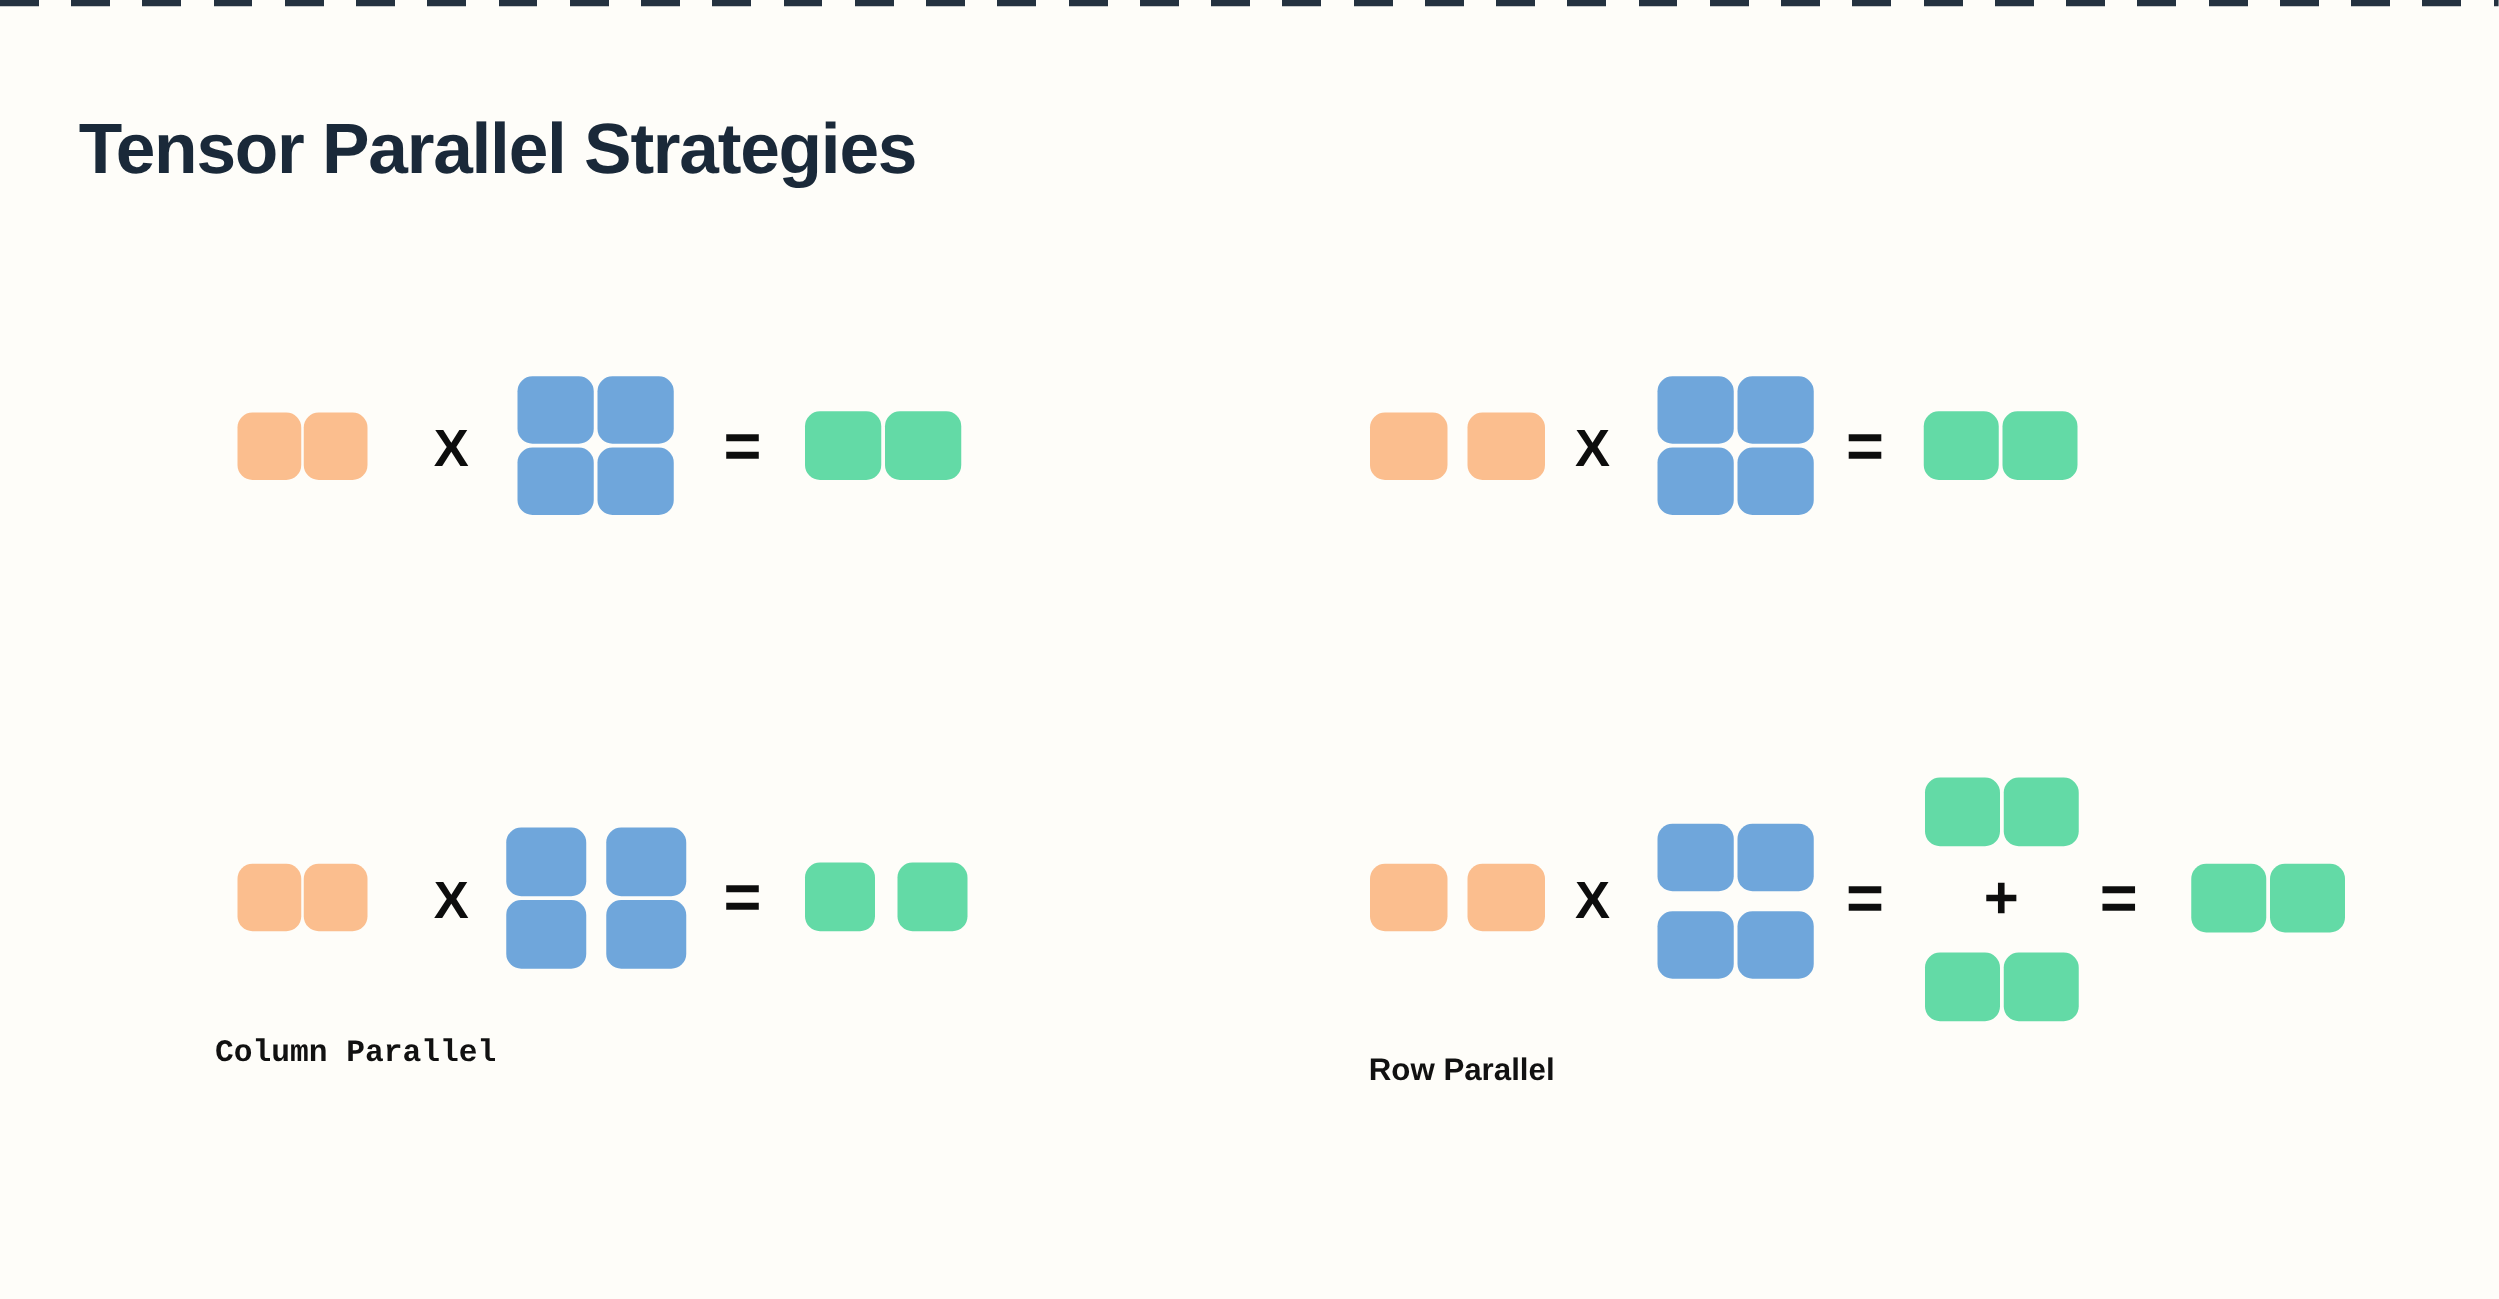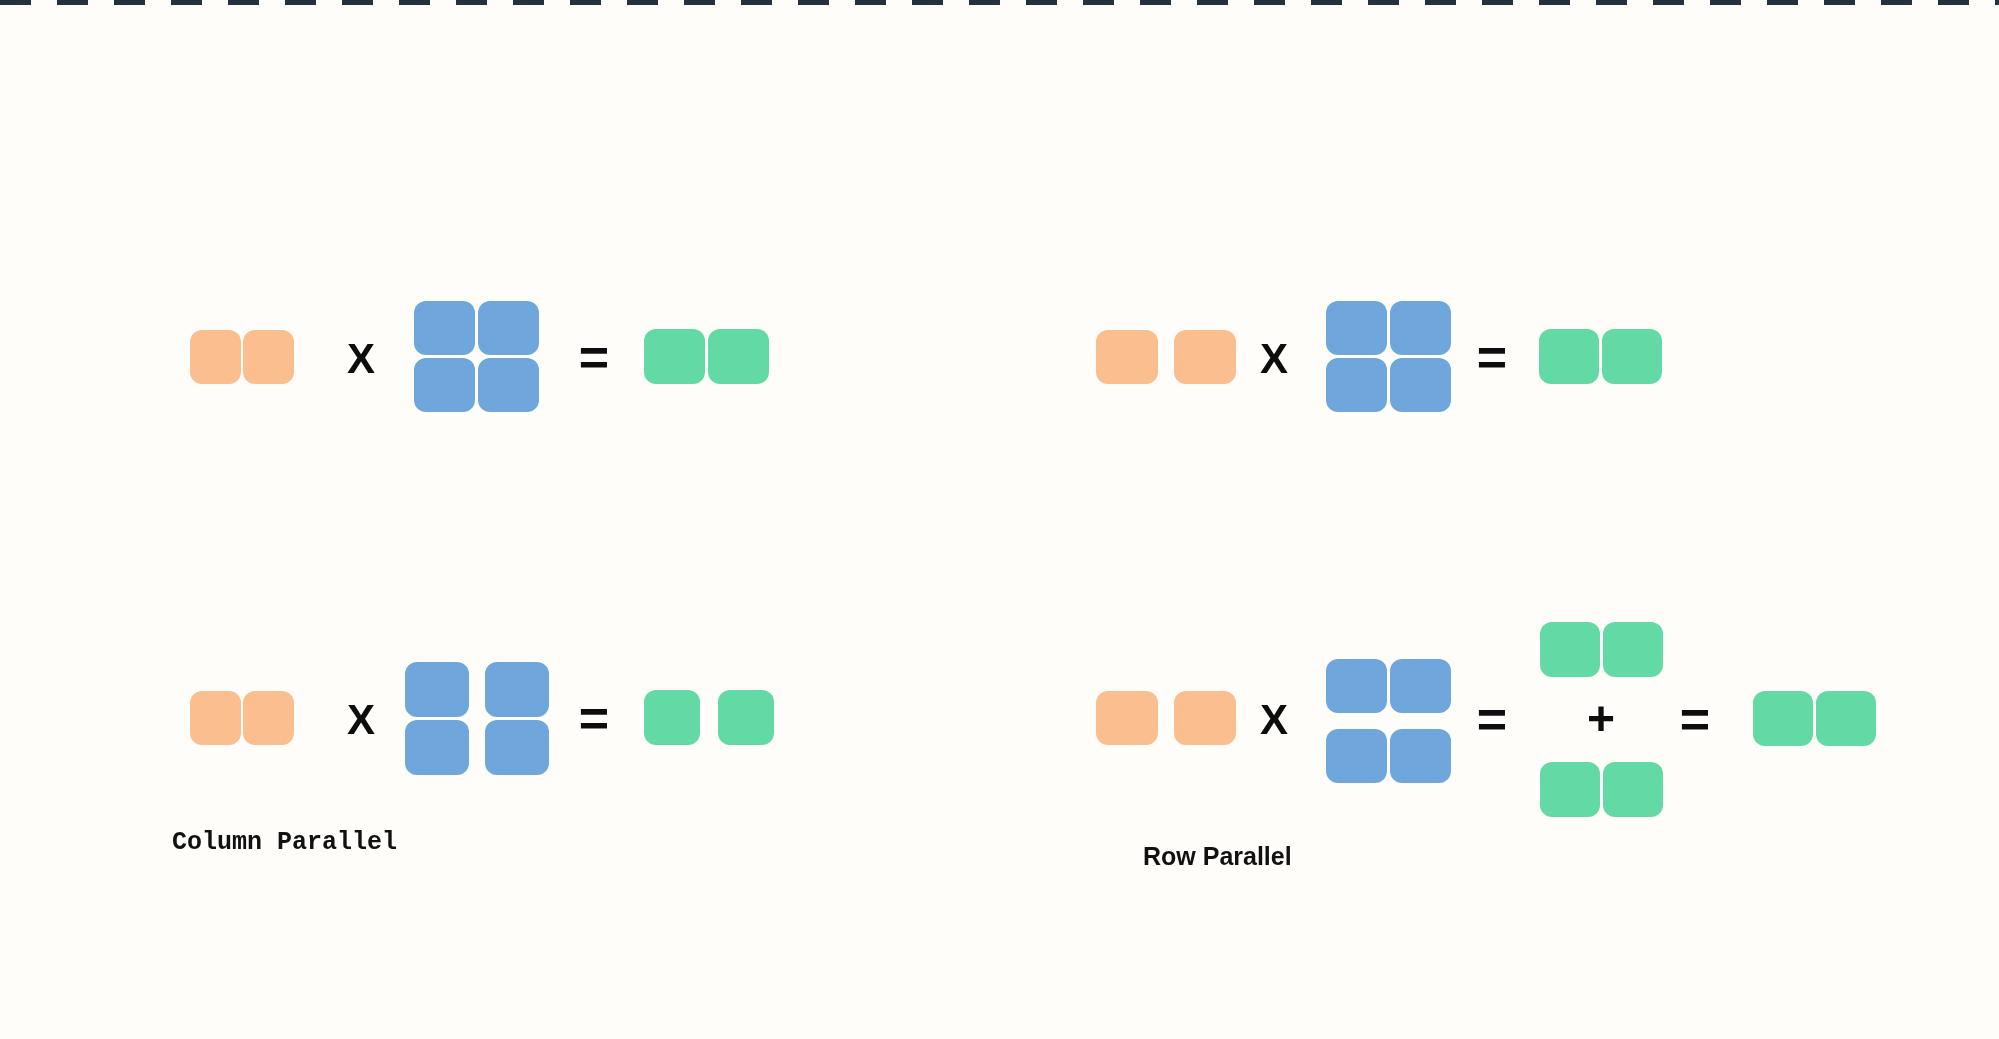--- a/index.html
+++ b/index.html
@@ -63,27 +63,28 @@
   .op-equals   { font-size: 52px; }
   .op-plus     { font-size: 48px; }
   .diagram-label {
     position: absolute;
     font-size: 25px;
     font-weight: bold;
     color: var(--label-text);
     white-space: nowrap;
   }
   #label-column-parallel { left: 172px;  top: 828px; font-family: Liberation Mono, monospace; }
-  #label-row-parallel    { left: 1095px; top: 842px; margin-left: 48px; }
+  #label-row-parallel    { left: 1095px; top: 842px; }
 </style>
 </head>
 <body>
 
 <div id="canvas">
   <div id="top-dashed-border"></div>
+  <h1 id="page-title">Tensor Parallel Strategies</h1>
   <div id="diagram-layer">
       <div class="pair" style="left: 190px; top: 330px; gap: 2px;">
         <div class="block input" style="width: 51px; height: 54px;"></div>
         <div class="block input" style="width: 51px; height: 54px;"></div>
       </div>
       <div class="op op-multiply" style="left: 361px; top: 359px;">X</div>
       <div class="grid2x2" style="left: 414px; top: 301px; grid-template-columns: 61px 61px; gap: 3px;">
         <div class="block weight" style="width: 61px; height: 54px;"></div>
         <div class="block weight" style="width: 61px; height: 54px;"></div>
         <div class="block weight" style="width: 61px; height: 54px;"></div>

